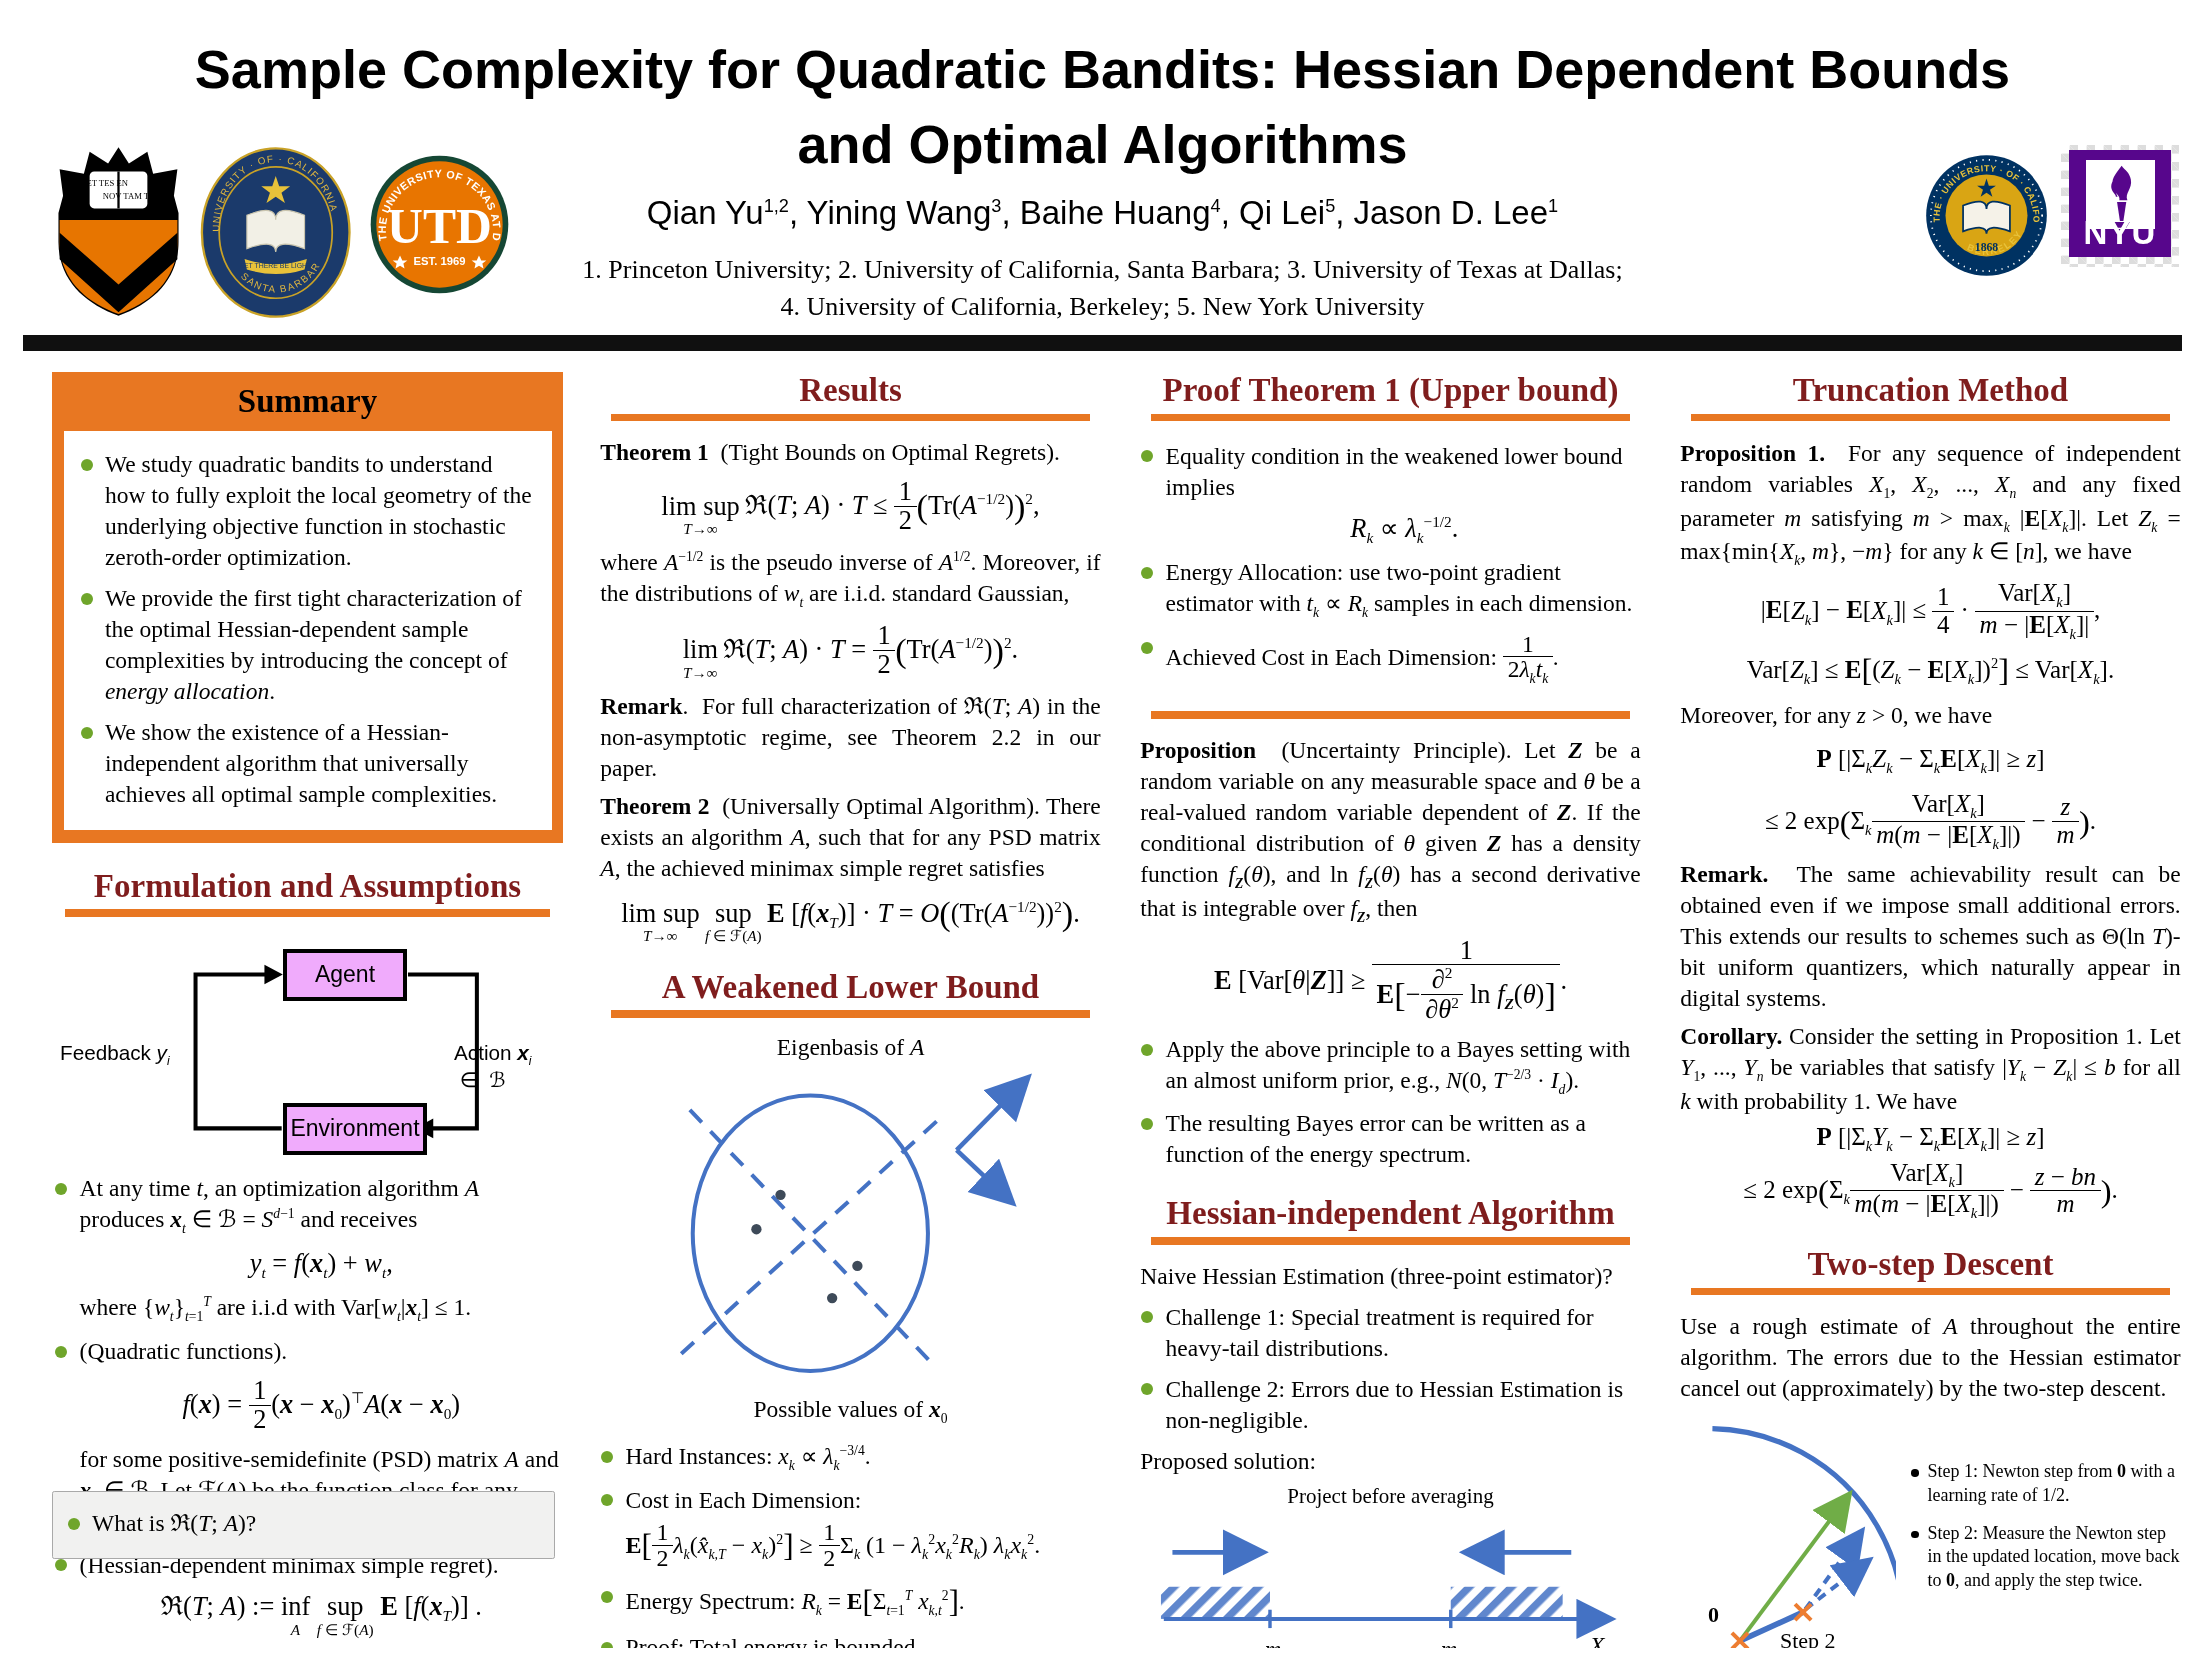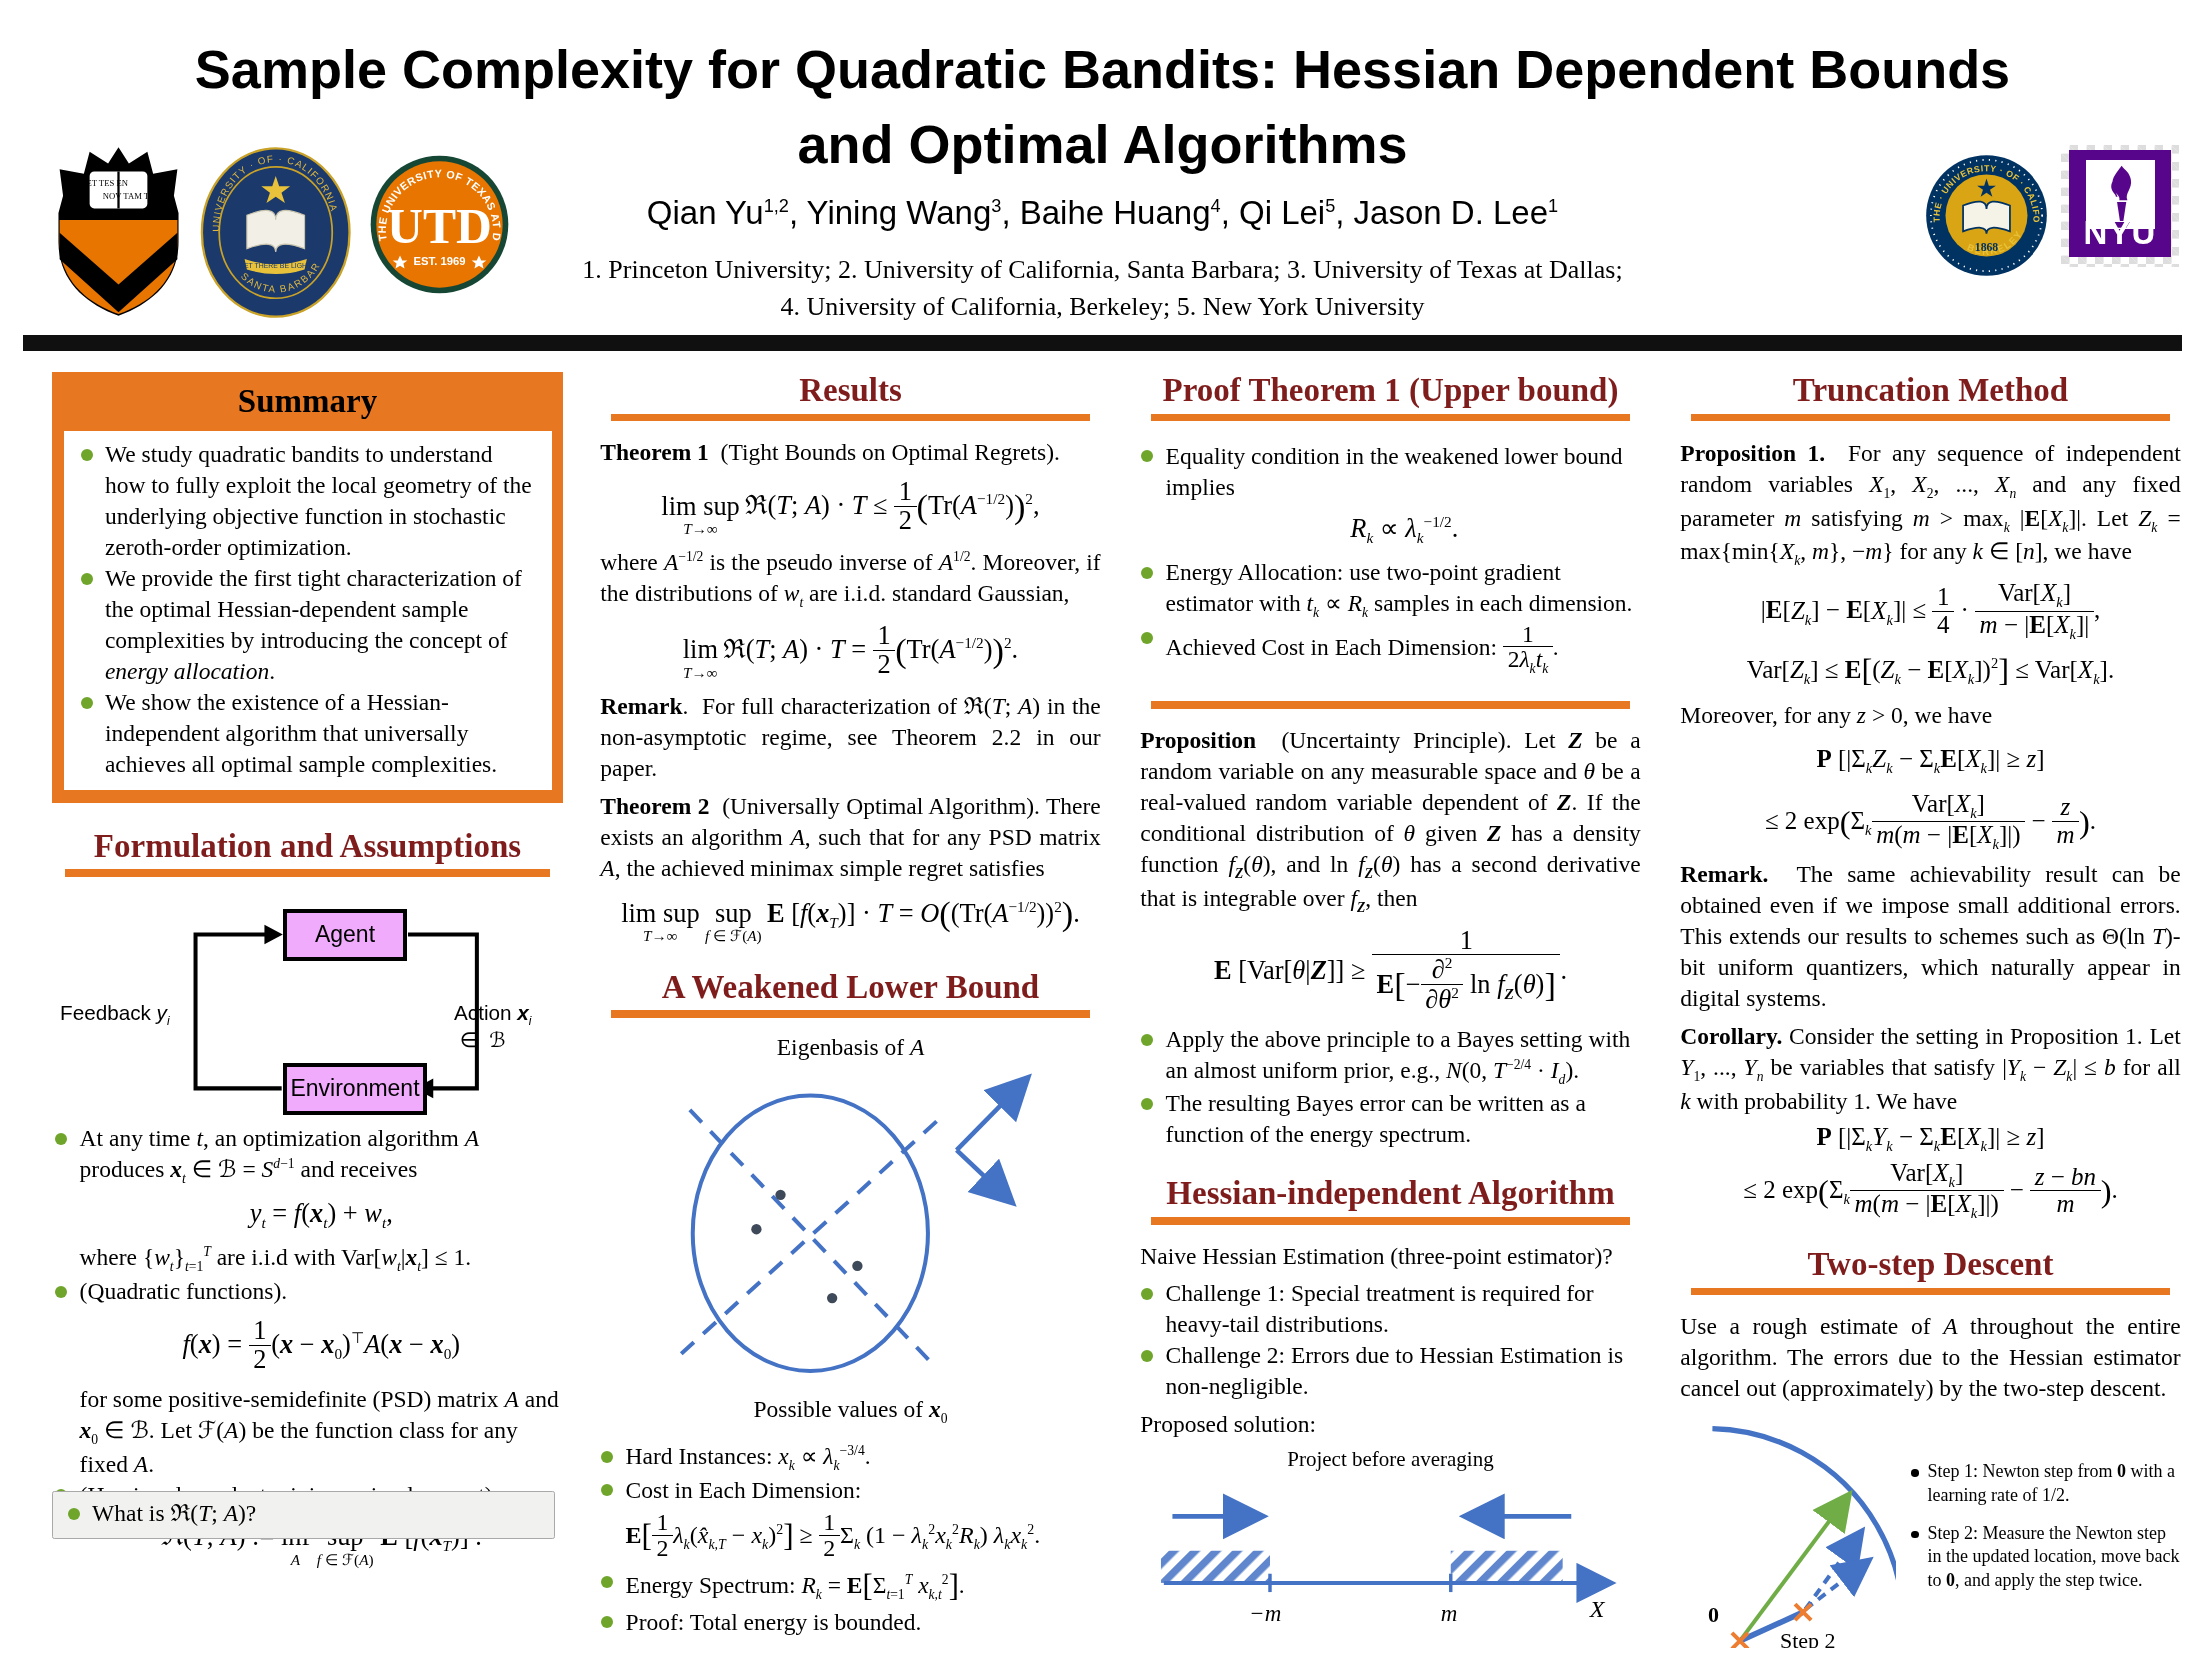--- a/index.html
+++ b/index.html
@@ -42,21 +42,21 @@
   .big{font-size:1.3em; vertical-align:-0.1em;}
   sup{font-size:0.58em;} sub{font-size:0.58em;}
   .frac{display:inline-block; vertical-align:-0.55em; text-align:center; line-height:1.05;}
   .frac>.t{display:block; border-bottom:1.7px solid currentColor; padding:0 4.6px;}
   .frac>.b{display:block; padding:0 4.6px;}
   .lim{display:inline-block; text-align:center; vertical-align:-0.75em; line-height:1;}
   .lim .top{display:block;}
   .lim .u{display:block; font-size:0.58em; margin-top:2.3px;}
 
   ul.bl{list-style:none;}
-  ul.bl>li{position:relative; font-size:23.5px; line-height:1.32; margin:0 0; padding-left:27.6px; text-align:left;}
+  ul.bl>li{position:relative; font-size:23.5px; line-height:1.32; margin:10px 0; padding-left:27.6px; text-align:left;}
   ul.bl>li::before{content:""; position:absolute; left:3.4px; top:0.42em; width:12px; height:12px;
     border-radius:50%; background:var(--green);}
 
   
   .sumbox{background:var(--orange); padding:4.6px 11.5px 12.6px;}
   .sumbox h2{font-size:33px; font-weight:bold; text-align:center; margin:6.9px 0 10.3px; color:#000;}
   .sumbox .inner{background:#fff; padding:8px 13.8px 10.3px;}
 
   
   .qbox{position:absolute; left:0; top:1119px; width:503px; background:#f1f1f0;
@@ -282,21 +282,21 @@
         <li>Energy Allocation: use two-point gradient estimator with <i>t<sub>k</sub></i> ∝ <i>R<sub>k</sub></i> samples in each dimension.</li>
         <li>Achieved Cost in Each Dimension: <span class="frac"><span class="t">1</span><span class="b">2<i>λ<sub>k</sub></i><i>t<sub>k</sub></i></span></span>.</li>
       </ul>
     </div>
 
     <div class="sec">
       <div class="rule"></div>
       <p class="para"><b>Proposition</b>&nbsp; (Uncertainty Principle). Let <b><i>Z</i></b> be a random variable on any measurable space and <i>θ</i> be a real-valued random variable dependent of <b><i>Z</i></b>. If the conditional distribution of <i>θ</i> given <b><i>Z</i></b> has a density function <i>f</i><sub><b><i>Z</i></b></sub>(<i>θ</i>), and ln <i>f</i><sub><b><i>Z</i></b></sub>(<i>θ</i>) has a second derivative that is integrable over <i>f</i><sub><b><i>Z</i></b></sub>, then</p>
       <div class="eq"><span class="bb">E</span> [Var[<i>θ</i>|<b><i>Z</i></b>]] ≥ <span class="frac"><span class="t">1</span><span class="b"><span class="bb">E</span><span class="big">[</span>−<span class="frac"><span class="t">∂<sup>2</sup></span><span class="b">∂<i>θ</i><sup>2</sup></span></span> ln <i>f</i><sub><b><i>Z</i></b></sub>(<i>θ</i>)<span class="big">]</span></span></span>.</div>
       <ul class="bl">
-        <li>Apply the above principle to a Bayes setting with an almost uniform prior, e.g., <i>N</i>(0, <i>T</i><sup>−2/4</sup> · <i>I<sub>d</sub></i>).</li>
+        <li>Apply the above principle to a Bayes setting with an almost uniform prior, e.g., <i>N</i>(0, <i>T</i><sup>−2/3</sup> · <i>I<sub>d</sub></i>).</li>
         <li>The resulting Bayes error can be written as a function of the energy spectrum.</li>
       </ul>
     </div>
 
     <div class="sec">
       <div class="sec-h">Hessian-independent Algorithm</div>
       <div class="rule"></div>
       <p class="para">Naive Hessian Estimation (three-point estimator)?</p>
       <ul class="bl">
         <li>Challenge 1: Special treatment is required for heavy-tail distributions.</li>

